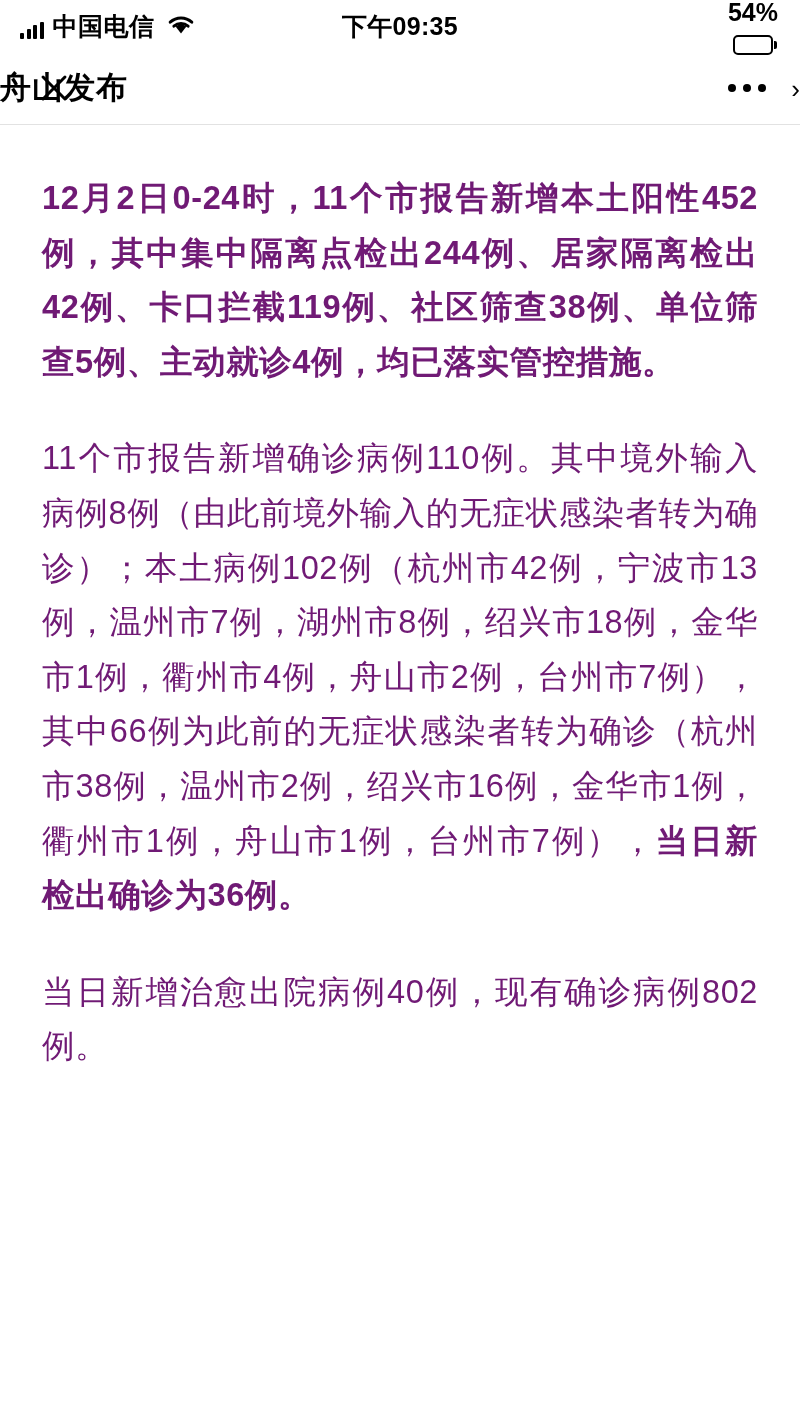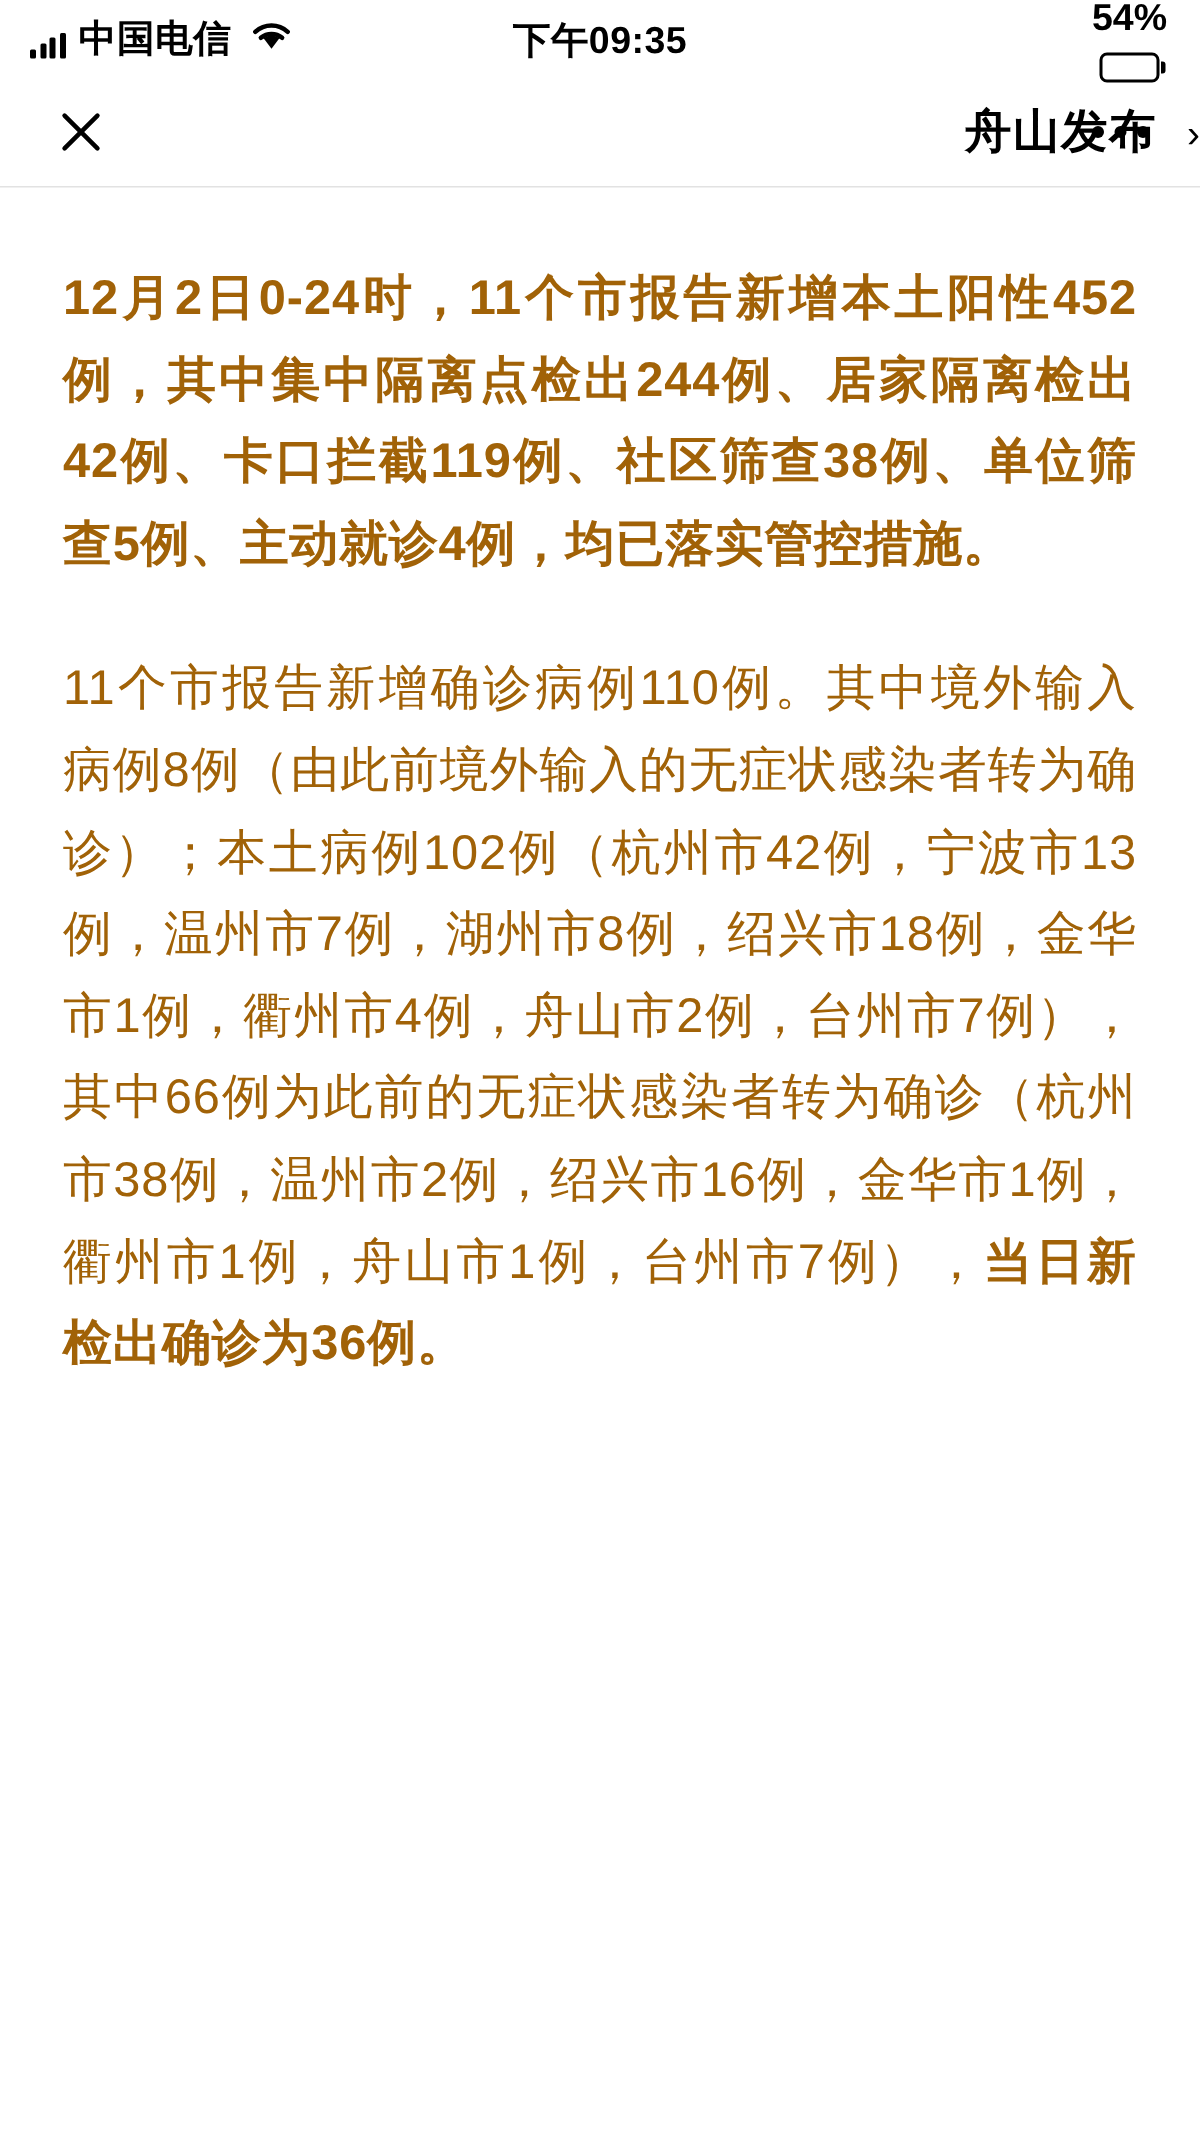--- a/index.html
+++ b/index.html
@@ -125,21 +125,21 @@
     background: #000;
     border-radius: 2px;
   }
   .close-btn::before { transform: translate(-50%,-50%) rotate(45deg); }
   .close-btn::after  { transform: translate(-50%,-50%) rotate(-45deg); }
 
   .nav-title-wrap {
     position: absolute;
     left: 0; right: 0;
     display: flex;
-    justify-content: flex-end;
+    justify-content: space-between;
     align-items: center;
     gap: 20px;
     pointer-events: none;
   }
   .nav-title {
     font-size: 31px;
     font-weight: 700;
     letter-spacing: 1px;
   }
   .nav-chevron {
@@ -172,21 +172,21 @@
   .article {
     padding: 46px 42px 0 42px;
     box-sizing: border-box;
   }
   .para {
     font-size: 32.5px;
     line-height: 1.68;
     letter-spacing: 0.6px;
     margin: 0 0 42px 0;
     text-align: justify;
-    color: #a16207;
+    color: #701a75;
   }
   .para.bold {
     font-weight: 700;
   }
   .para .b {
     font-weight: 700;
   }
 </style>
 </head>
 <body>
@@ -228,13 +228,14 @@
       <span></span>
       <span></span>
   </div>
 </div>
 
 <div class="divider"></div>
 
 <div class="article">
   <p class="para bold">12月2日0-24时，11个市报告新增本土阳性452例，其中集中隔离点检出244例、居家隔离检出42例、卡口拦截119例、社区筛查38例、单位筛查5例、主动就诊4例，均已落实管控措施。</p>
   <p class="para"><span>11个市报告新增确诊病例110例。其中境外输入病例8例（由此前境外输入的无症状感染者转为确诊）；本土病例102例（杭州市42例，宁波市13例，温州市7例，湖州市8例，绍兴市18例，金华市1例，衢州市4例，舟山市2例，台州市7例），其中66例为此前的无症状感染者转为确诊（杭州市38例，温州市2例，绍兴市16例，金华市1例，衢州市1例，舟山市1例，台州市7例），</span><span class="b">当日新检出确诊为36例。</span></p>
+  <p class="para">当日新增治愈出院病例40例，现有确诊病例802例。</p>
 </div>
 
 </body></html>

